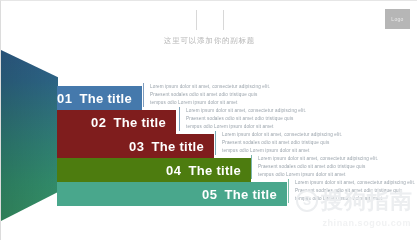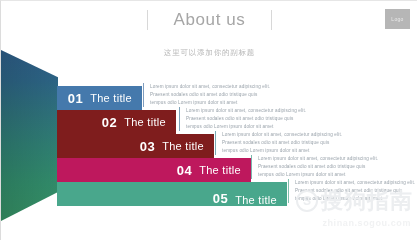--- a/index.html
+++ b/index.html
@@ -44,21 +44,21 @@
     display: block;
   }
   #page-title {
     font-size: 17px;
     font-weight: 400;
     color: #a6a6a6;
     letter-spacing: 0.6px;
     white-space: nowrap;
   }
   #page-subtitle {
-    margin-top: 15px;
+    margin-top: 3px;
     font-size: 7.5px;
     color: #b5b5b5;
     letter-spacing: 0.8px;
     white-space: nowrap;
   }
 
   
   #logo-box {
     position: absolute;
     right: 7px;
@@ -114,30 +114,30 @@
     color: #ffffff;
     white-space: nowrap;
     padding-left: 32px;
   }
   .bar .num {
     font-size: 13px;
     font-weight: 700;
     letter-spacing: 0.5px;
   }
   .bar .ttl {
-    font-size: 11px;
-    font-weight: 400;
+    font-size: 13px;
+    font-weight: 700;
     letter-spacing: 0.3px;
   }
 
   #bar-1 { left: 56px;  top: 85px;  width: 85px;  background: #4579ac; }
   #bar-2 { left: 56px;  top: 109px; width: 119px; background: #7f1d1d; }
   #bar-3 { left: 56px;  top: 133px; width: 157px; background: #7f1d1d; }
-  #bar-4 { left: 56px;  top: 157px; width: 194px; background: #be185d; }
-  #bar-5 { left: 56px;  top: 181px; width: 230px; background: #49a78c; align-items: flex-end; }
+  #bar-4 { left: 56px;  top: 157px; width: 194px; background: #4d7c0f; }
+  #bar-5 { left: 56px;  top: 181px; width: 230px; background: #49a78c; }
 
   
   .desc {
     position: absolute;
     width: 131px;
     box-sizing: border-box;
     padding-left: 6px;
     border-left: 1.5px solid #b9c6d2;
     font-size: 4.6px;
     line-height: 1.75;
@@ -196,21 +196,20 @@
   }
 </style>
 </head>
 <body>
 
 <div id="slide">
 
   <div id="header">
     <div id="title-row">
       <span class="title-rule"></span>
-      <span id="page-title">About us</span>
       <span class="title-rule"></span>
     </div>
     <div id="page-subtitle">这里可以添加你的副标题</div>
   </div>
 
   <div id="logo-box">Logo</div>
 
   <div id="wall"></div>
   <div id="wall-shade"></div>
 

